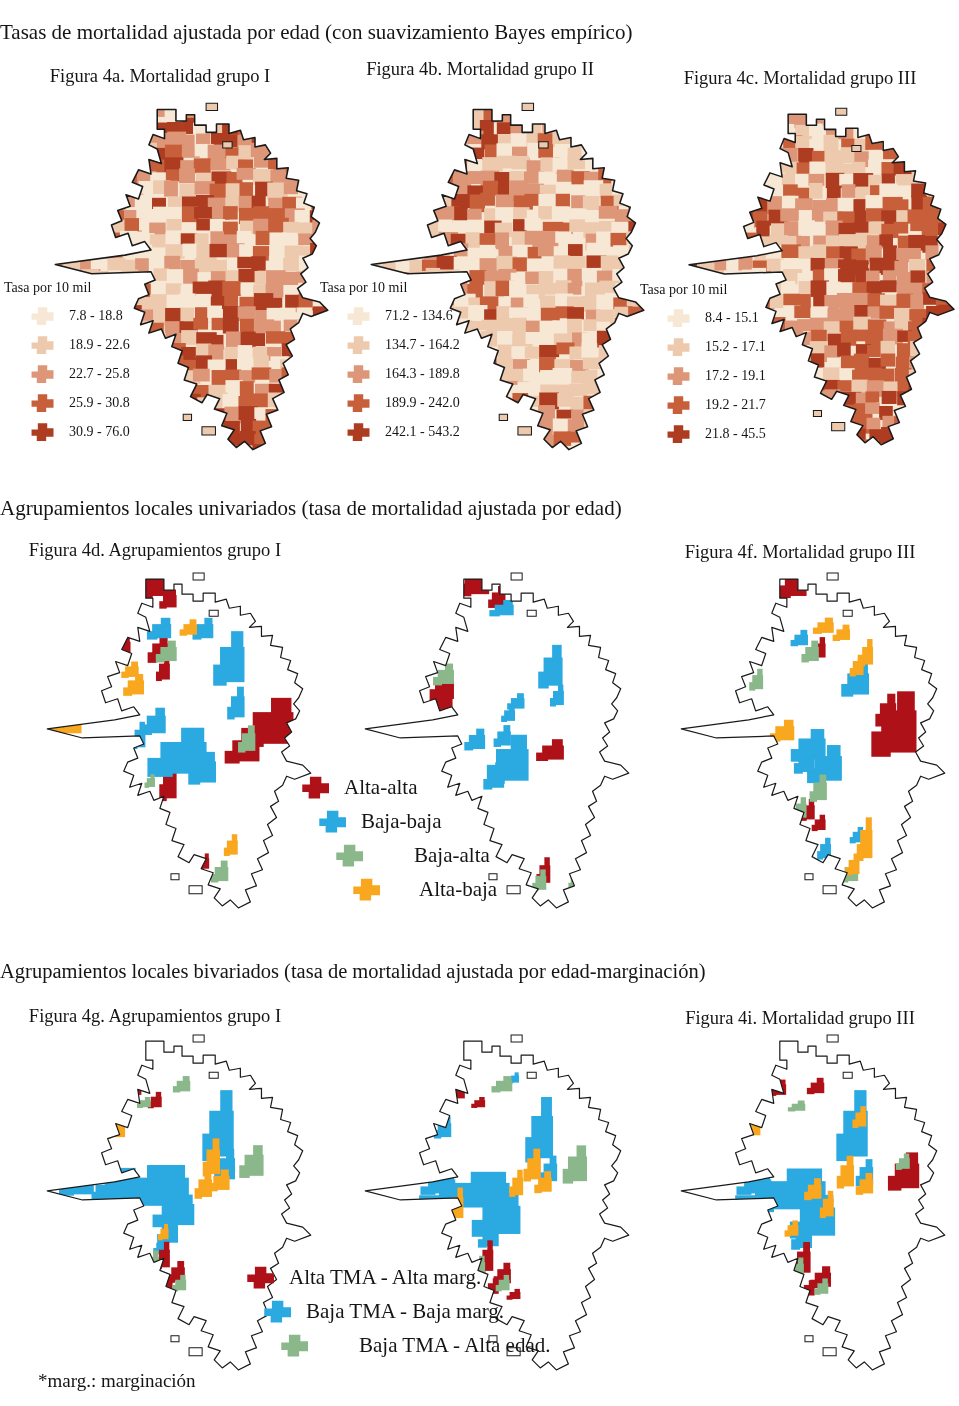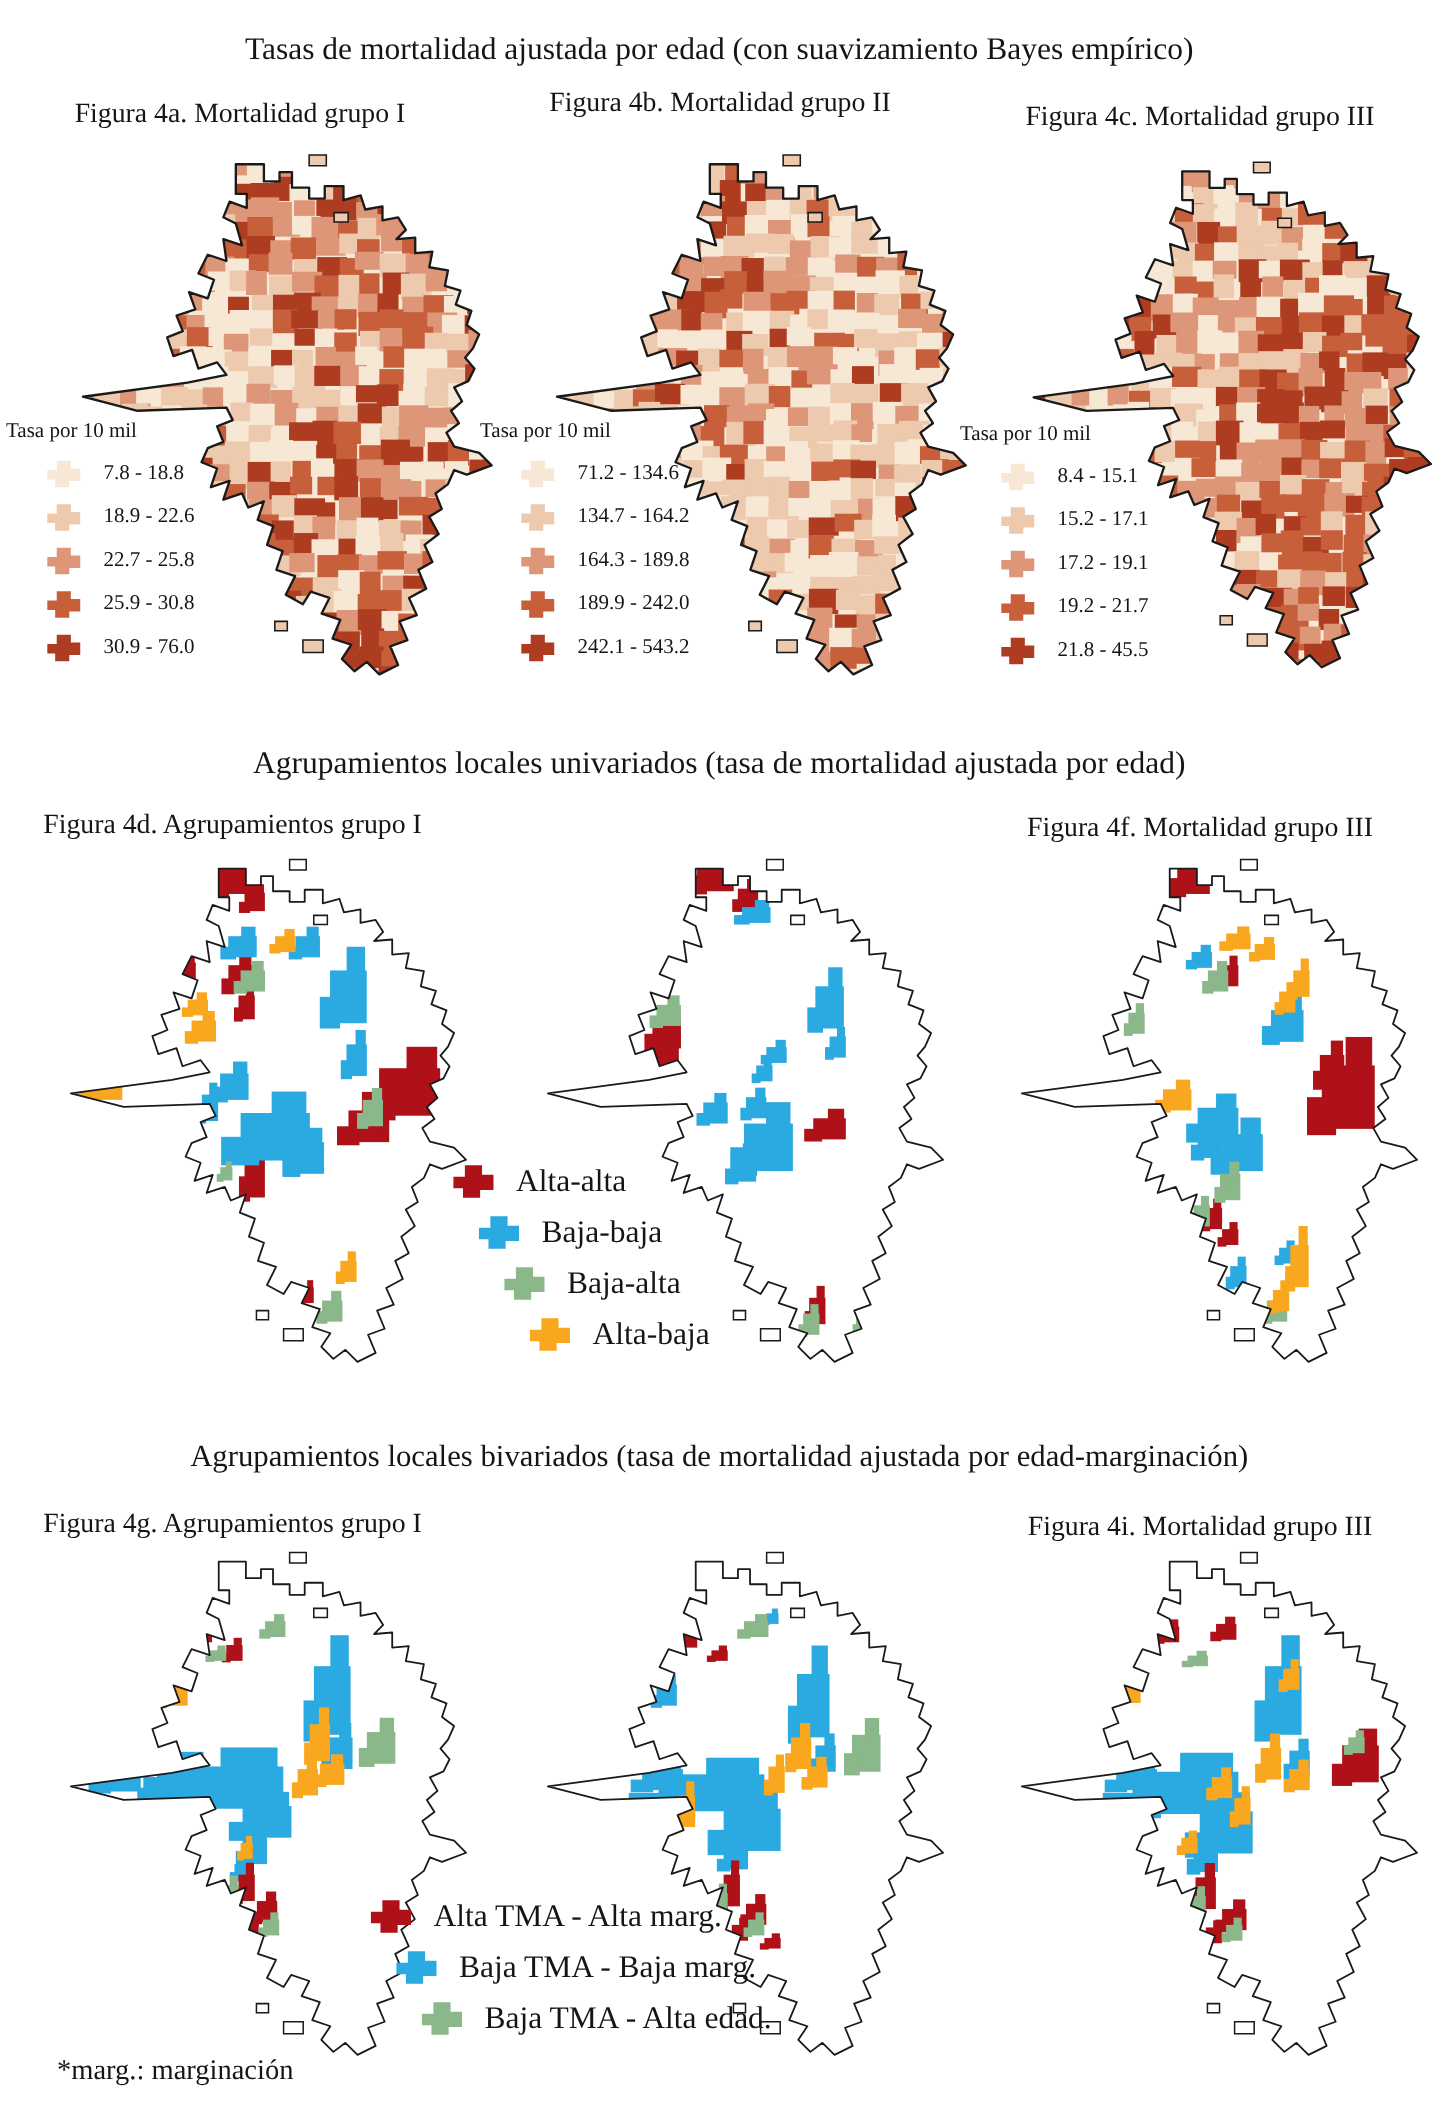--- a/index.html
+++ b/index.html
@@ -1,18 +1,18 @@
 <!DOCTYPE html>
 <html><head>
 <meta charset="utf-8">
 <style>
   html,body{margin:0;padding:0;background:#fff;}
   .page{position:relative;width:959px;height:1406px;background:#fff;overflow:hidden;
         font-family:"Liberation Serif",serif;color:#151515;}
-  .sec-title{position:absolute;left:0;width:100%;text-align:center;font-size:21px;white-space:nowrap;}
+  .sec-title{position:absolute;left:0;width:100%;text-align:left;font-size:21px;white-space:nowrap;}
   #s1t{top:20px;}
   #s2t{top:496px;}
   #s3t{top:960px;font-size:20.5px;}
   .fig-label{position:absolute;font-size:18.5px;text-align:center;white-space:nowrap;}
   #fl4a{top:66px;left:20px;width:280px;}
   #fl4b{top:59px;left:335px;width:290px;}
   #fl4c{top:68px;left:650px;width:300px;}
   #fl4d{top:540px;left:5px;width:300px;}
   #fl4e{top:533px;left:330px;width:300px;}
   #fl4f{top:542px;left:650px;width:300px;}
@@ -36,22 +36,22 @@
   .rate-title{margin:0 0 5px 0;}
   .rate-item{display:flex;align-items:center;height:29px;padding-left:24px;}
   .rate-item svg{width:28px;height:23px;margin-right:13px;flex:none;}
   .rate-item span{white-space:nowrap;}
   .cl-legend{position:absolute;z-index:6;font-size:21px;}
   #clu{top:770px;left:298px;}
   #clb{top:1260px;left:243px;}
   .cl-item{display:flex;align-items:center;height:34px;white-space:nowrap;}
   .cl-item svg{width:34px;height:28px;margin-right:12px;flex:none;}
   .cl-item.i2{margin-left:17px;}
-  .cl-item.i3{margin-left:34px;}
-  .cl-item.i4{margin-left:51px;}
+  .cl-item.i3{margin-left:34px;gap:36px;}
+  .cl-item.i4{margin-left:51px;gap:24px;}
   .footnote{position:absolute;top:1370px;left:38px;font-size:19px;}
 </style>
 </head>
 <body>
 
 <div class="page">
 
   <div class="sec-title" id="s1t">Tasas de mortalidad ajustada por edad (con suavizamiento Bayes empírico)</div>
   <div class="fig-label" id="fl4a">Figura 4a. Mortalidad grupo I</div>
   <div class="fig-label" id="fl4b">Figura 4b. Mortalidad grupo II</div>

